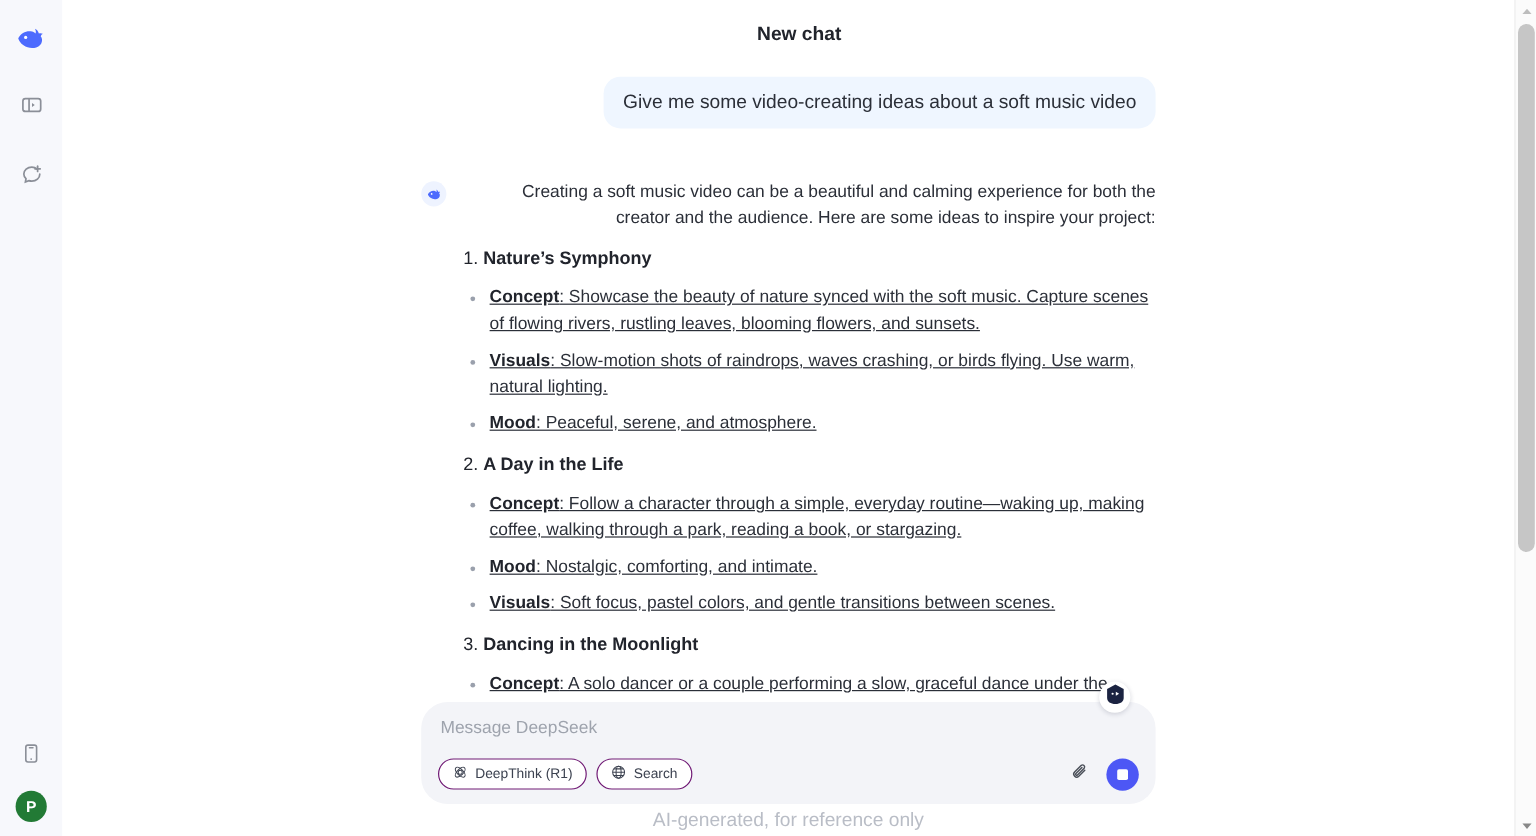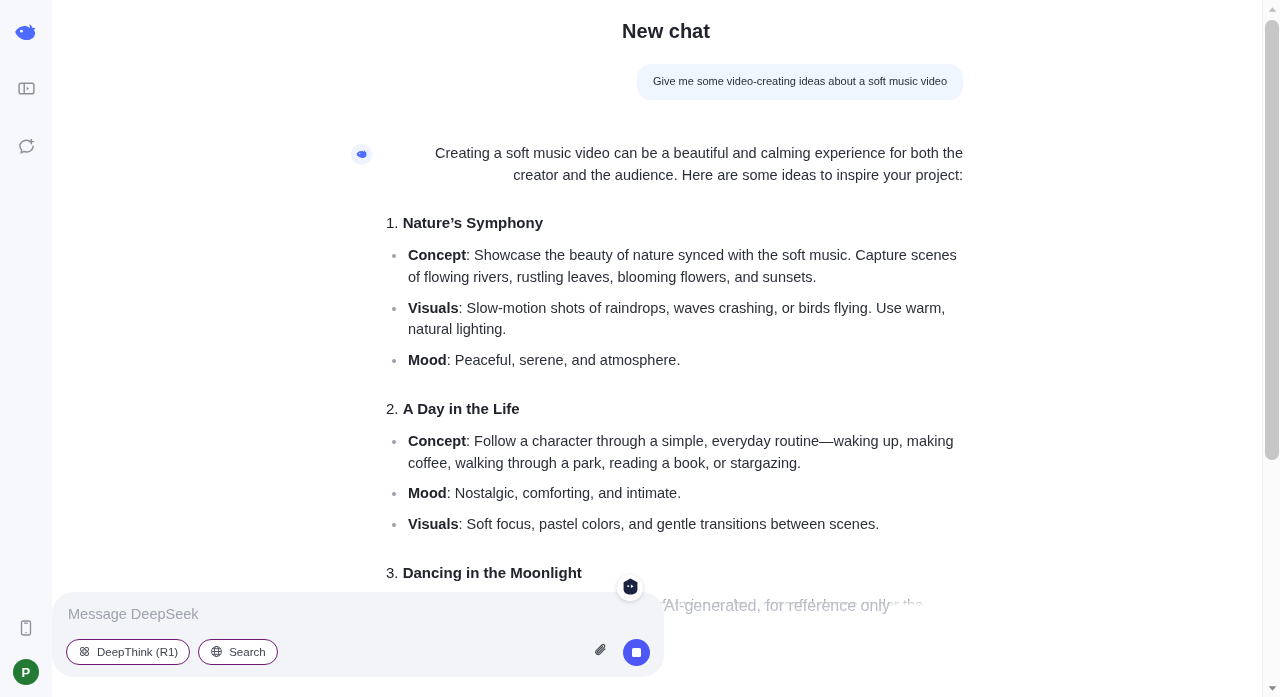--- a/index.html
+++ b/index.html
@@ -35,71 +35,71 @@
     color: #ffffff; font-size: 13px; font-weight: bold;
     display: flex; align-items: center; justify-content: center;
     cursor: pointer; letter-spacing: .2px;
   }
 
   
   .main { flex: 1; position: relative; height: 697px; background: #ffffff; overflow: hidden; }
 
   .chat-title {
     position: absolute; top: 20px; left: 0; right: 0;
-    text-align: center; font-size: 20px; font-weight: bold; color: #21242c;
+    text-align: center; font-size: 16px; font-weight: bold; color: #21242c;
   }
 
   .scrollzone {
     position: absolute; top: 0; left: 0; right: 18px; bottom: 0;
     overflow: hidden;
   }
   .conv { width: 612px; margin: 0 auto; padding-top: 64px; }
 
   
   .user-row { display: flex; justify-content: flex-end; }
   .user-bubble {
     background: #eff6ff;
     border-radius: 14px;
     padding: 10px 16px;
-    font-size: 11px; color: #2b2f38; line-height: 1.45;
+    font-size: 16px; color: #2b2f38; line-height: 1.45;
     max-width: 560px;
   }
 
   
   .assist-row { display: flex; margin-top: 42px; }
   .assist-avatar {
     width: 21px; height: 21px; border-radius: 50%;
     background: #eef3ff; flex: 0 0 21px; margin-right: 14px; margin-top: 2px;
     display: flex; align-items: center; justify-content: center;
   }
   .assist-body { flex: 1; font-size: 14.5px; color: #2b2f38; line-height: 1.52; }
   .assist-body p { margin: 0; text-align: right; }
   .sec-head {
-    margin-top: 26px; font-size: 15px; color: #21242c; line-height: 1.4;
+    margin-top: 12px; font-size: 15px; color: #21242c; line-height: 1.4;
   }
   .sec-head .num { font-weight: normal; }
   .sec-head .ttl { font-weight: bold; }
-  ul.bullets { list-style: none; margin: 12px 0 0 0; padding: 0; }
+  ul.bullets { list-style: none; margin: 12px 0 0 0; padding: 0; text-decoration: underline; }
   ul.bullets li {
     position: relative; padding-left: 22px; margin-top: 9px;
     line-height: 1.5; font-size: 14.5px; color: #2b2f38;
   }
   ul.bullets li:first-child { margin-top: 0; }
   ul.bullets li::before {
     content: ""; position: absolute; left: 6px; top: 9px;
     width: 4px; height: 4px; border-radius: 50%; background: #9aa0ac;
   }
   ul.bullets li b { font-weight: bold; color: #21242c; }
 
   
   .composer-wrap {
     position: absolute; bottom: 0; left: 0; right: 18px;
-    display: flex; flex-direction: row; 
+    display: flex; flex-direction: column; align-items: center;
     background: linear-gradient(to bottom, rgba(255,255,255,0) 0%, #ffffff 14px);
-    padding-bottom: 20px;
+    padding-bottom: 4px;
   }
   .composer {
     width: 612px; height: 85px;
     background: #f3f4f8;
     border-radius: 22px;
     position: relative;
     padding: 14px 16px 0 16px;
   }
   .ph { font-size: 14.5px; color: #9ea3ad; }
   .chips { position: absolute; bottom: 12px; left: 14px; display: flex; gap: 8px; }

